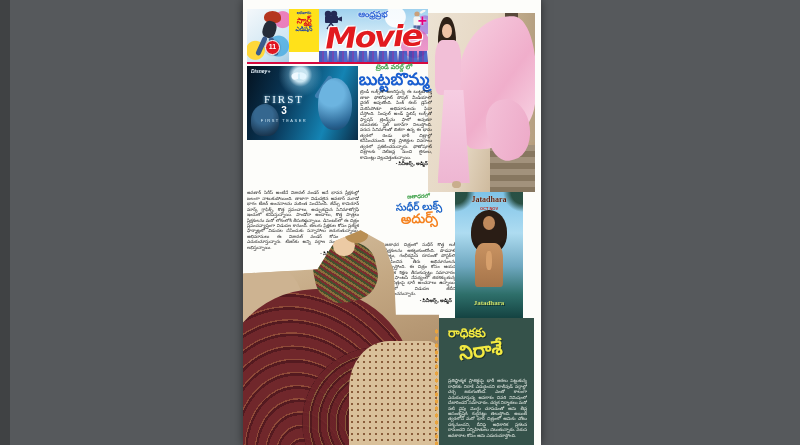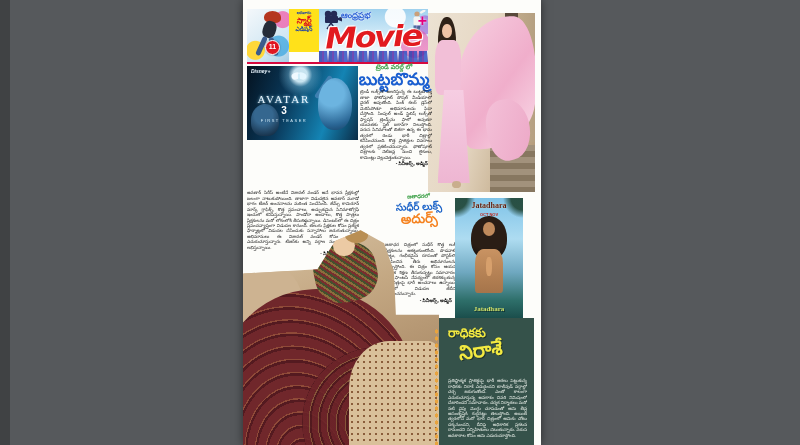--- a/index.html
+++ b/index.html
@@ -29,22 +29,22 @@
   .ed-blue{ font-size:6px; color:#1b3faa; font-weight:bold; }
   .badge { left:18px; top:31px; width:15px; height:15px; background:#e01620; border:1.5px solid #fff;
            border-radius:50%; color:#fff; font-size:7px; font-weight:bold; text-align:center; line-height:12px;
            box-shadow:0 0 2px rgba(0,0,0,.4); z-index:3; }
   .mh-main { left:72px; top:0; width:109px; height:53px; overflow:hidden;
              background:
                radial-gradient(circle at 88% 65%, rgba(235,70,160,.55) 0 14px, transparent 15px),
                radial-gradient(circle at 97% 30%, rgba(150,60,205,.5) 0 9px, transparent 10px),
                radial-gradient(circle at 70% 15%, rgba(255,255,255,.9) 0 10px, transparent 11px),
                linear-gradient(180deg,#9fd1ee 0%,#cfe9f7 45%,#eef7fb 75%); }
-  .brand-script { left:22px; top:1px; width:64px; text-align:left; font-size:8.5px; font-weight:bold;
-                  color:#2b62d6; text-shadow:0 0 2px #fff,0 0 1px #fff; white-space:nowrap; }
+  .brand-script { left:22px; top:1px; width:64px; text-align:center; font-size:8.5px; font-weight:bold;
+                  color:#2b62d6; text-shadow:0 0 2px #fff,0 0 1px #fff; white-space:nowrap;font-family:Liberation Mono, monospace; }
   .brand-main { left:1px; top:11px; width:106px; text-align:center; font-size:29px; font-weight:bold;
                 font-style:italic; font-family:"DejaVu Sans",sans-serif; color:#e21a1f; letter-spacing:-2px;
                 transform:scaleX(1.1) rotate(-2deg); transform-origin:50% 50%;
                 text-shadow:0 0 2px #fff,0 0 2px #fff,1px 1px 0 #fff,-1px -1px 0 #fff; z-index:2;}
   .brand-plus { right:1px; top:3px; font-size:16px; font-weight:bold; color:#e5007d;
                 text-shadow:0 0 2px #fff; z-index:3; }
   .skyline { left:0; bottom:0; width:100%; height:11px; opacity:.85;
              background:repeating-linear-gradient(90deg,#2a3fae 0 3px,#5a2ea6 3px 5px,#3353c4 5px 8px,rgba(255,255,255,0) 8px 10px),
                         linear-gradient(180deg,rgba(255,255,255,0),#3a35a0); }
   .mh-rule { left:4px; top:62px; width:181px; height:2px; background:#d6093f; }
@@ -101,21 +101,21 @@
   .bb-head { left:112px; top:70px; width:78px; text-align:center; font-size:17px; font-weight:bold; color:#1b5fd0; }
   .bb-body { left:117px; top:89px; width:72px; height:99px; }
 
   .sd-block { left:138px; top:193px; width:76px; text-align:center; transform:rotate(-2deg); }
   .sd-kicker { font-size:5.5px; font-weight:bold; color:#3da048; }
   .sd-h1 { font-size:10px; font-weight:bold; color:#1c63c8; line-height:1.1; }
   .sd-h2 { font-size:13px; font-weight:bold; color:#f5821f; line-height:1.05; }
   .sd-body { left:142px; top:242px; width:71px; height:72px; }
 
   
-  .jtposter { left:212px; top:198px; width:68px; height:128px; overflow:hidden;
+  .jtposter { left:212px; top:192px; width:68px; height:128px; overflow:hidden;
               background:
                 radial-gradient(circle at 0% 0%, rgba(25,60,40,.85) 0 12px, transparent 20px),
                 radial-gradient(circle at 100% 0%, rgba(25,60,40,.85) 0 12px, transparent 20px),
                 linear-gradient(180deg,#7ec3e8 0%,#aedcf1 32%,#6fa8c0 58%,#2e6f6a 80%,#123f3e 100%); }
   .jt-top { left:0; top:3px; width:100%; text-align:center; font-family:"Liberation Serif",serif;
             font-size:8px; font-weight:bold; color:#5a1f16; text-shadow:0 0 1px #f8e9c8; }
   .jt-rel { left:0; top:14px; width:100%; text-align:center; font-size:4px; font-weight:bold; color:#c0251c; }
   .jt-hair { left:24%; top:14%; width:52%; height:34%; background:radial-gradient(circle at 50% 30%, #2a1d15 0 60%, #120c08); border-radius:50% 50% 42% 42%; }
   .jt-face { left:41%; top:19%; width:18%; height:11%; background:#c08a5c; border-radius:50%; }
   .jt-torso { left:30%; top:40%; width:40%; height:34%; border-radius:32% 32% 10% 10%;
@@ -210,21 +210,21 @@
     <div class="abs avposter">
       <div class="abs navi-arm"></div>
       <div class="abs navi"></div>
       <div class="abs navi2"></div>
       <svg class="abs moth" width="16" height="12" viewBox="0 0 16 12">
         <ellipse cx="5" cy="5" rx="4.5" ry="3.4" fill="#f2fbff" opacity="0.95" transform="rotate(-18 5 5)"></ellipse>
         <ellipse cx="11" cy="5" rx="4.5" ry="3.4" fill="#e6f7ff" opacity="0.95" transform="rotate(18 11 5)"></ellipse>
         <rect x="7.4" y="2.4" width="1.2" height="7" rx="0.6" fill="#bfe6f5"></rect>
       </svg>
       <div class="abs av-disney">Disney+</div>
-      <div class="abs av-title">AVATAR</div>
+      <div class="abs av-title">FIRST</div>
       <div class="abs av-num">3</div>
       <div class="abs av-sub">FIRST TEASER</div>
     </div>
 
     <div class="abs av-head">
     </div>
     <div class="abs clip av-body">
       <div class="micro">
         <span>అవతార్ సిరీస్ అంటేనే విజువల్ వండర్ అనే భావన ప్రేక్షకుల్లో బలంగా నాటుకుపోయింది. తాజాగా విడుదలైన అవతార్ మూడో భాగం టీజర్ అంచనాలను మరింత పెంచేసింది. జేమ్స్ కామెరూన్ మార్క్ గ్రాఫిక్స్, కొత్త ప్రపంచాలు, అద్భుతమైన సినిమాటోగ్రఫీ ఇందులో కనిపిస్తున్నాయి. పాండోరా అందాలు, కొత్త పాత్రలు ప్రేక్షకులను మరో లోకంలోకి తీసుకెళ్తున్నాయి. డిసెంబర్‌లో ఈ చిత్రం ప్రపంచవ్యాప్తంగా విడుదల కానుంది. తెలుగు ప్రేక్షకుల కోసం ప్రత్యేక ఫార్మాట్లలో విడుదల చేసేందుకు సన్నాహాలు జరుగుతున్నాయి. అభిమానులు ఈ విజువల్ వండర్ కోసం ఆసక్తిగా ఎదురుచూస్తున్నారు. టీజర్‌కు అన్ని వర్గాల నుంచి ప్రశంసలు లభిస్తున్నాయి.</span>
         <div class="credit">- సినీఆర్స్, అడ్మిన్</div>

